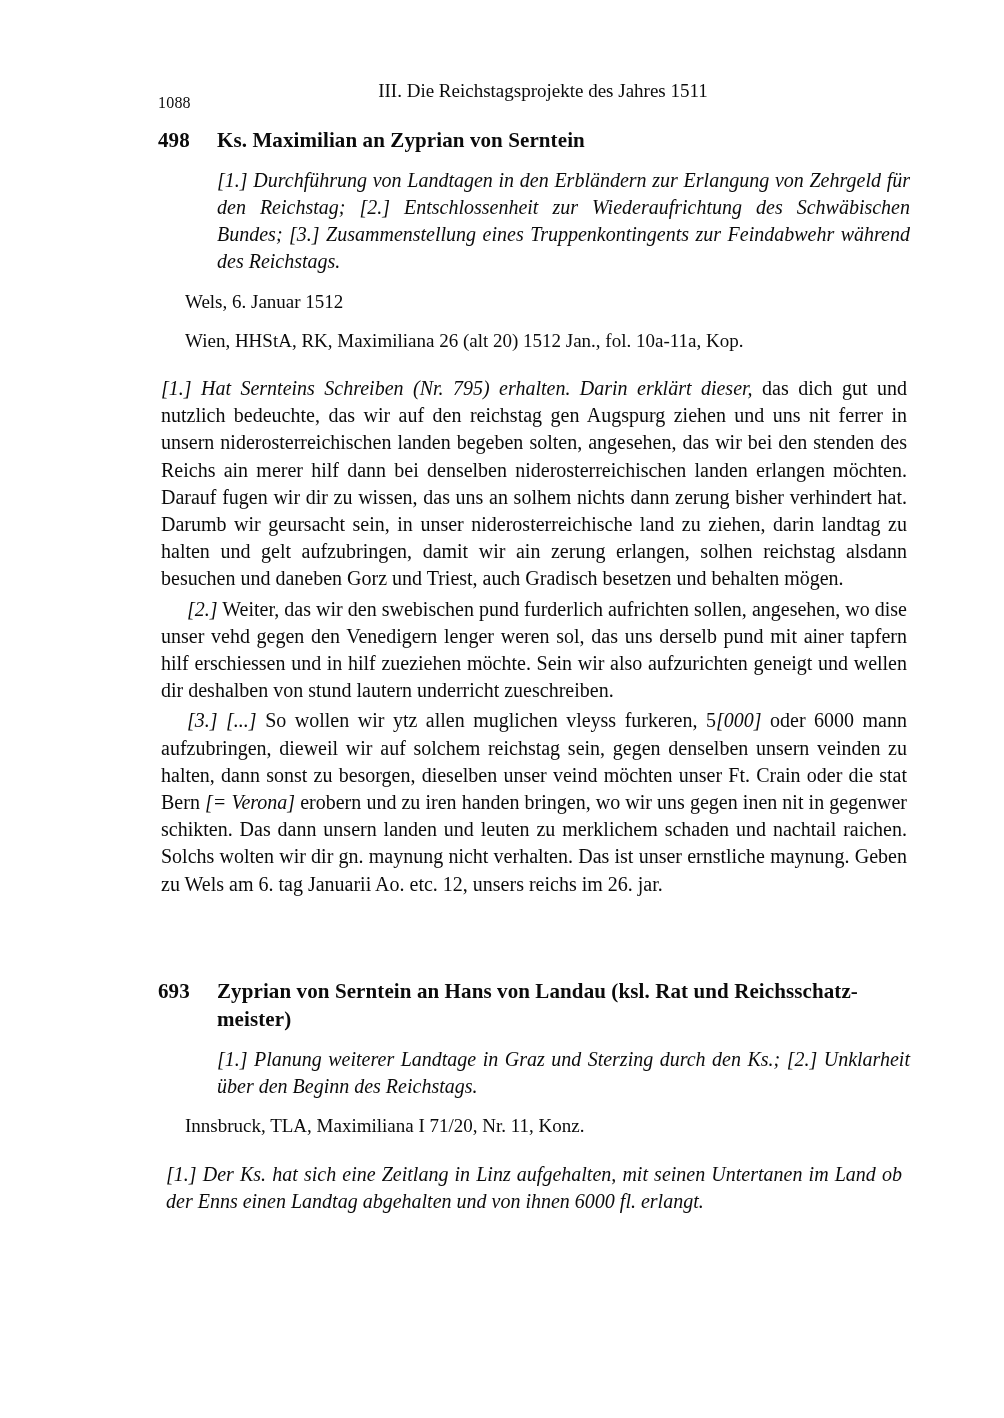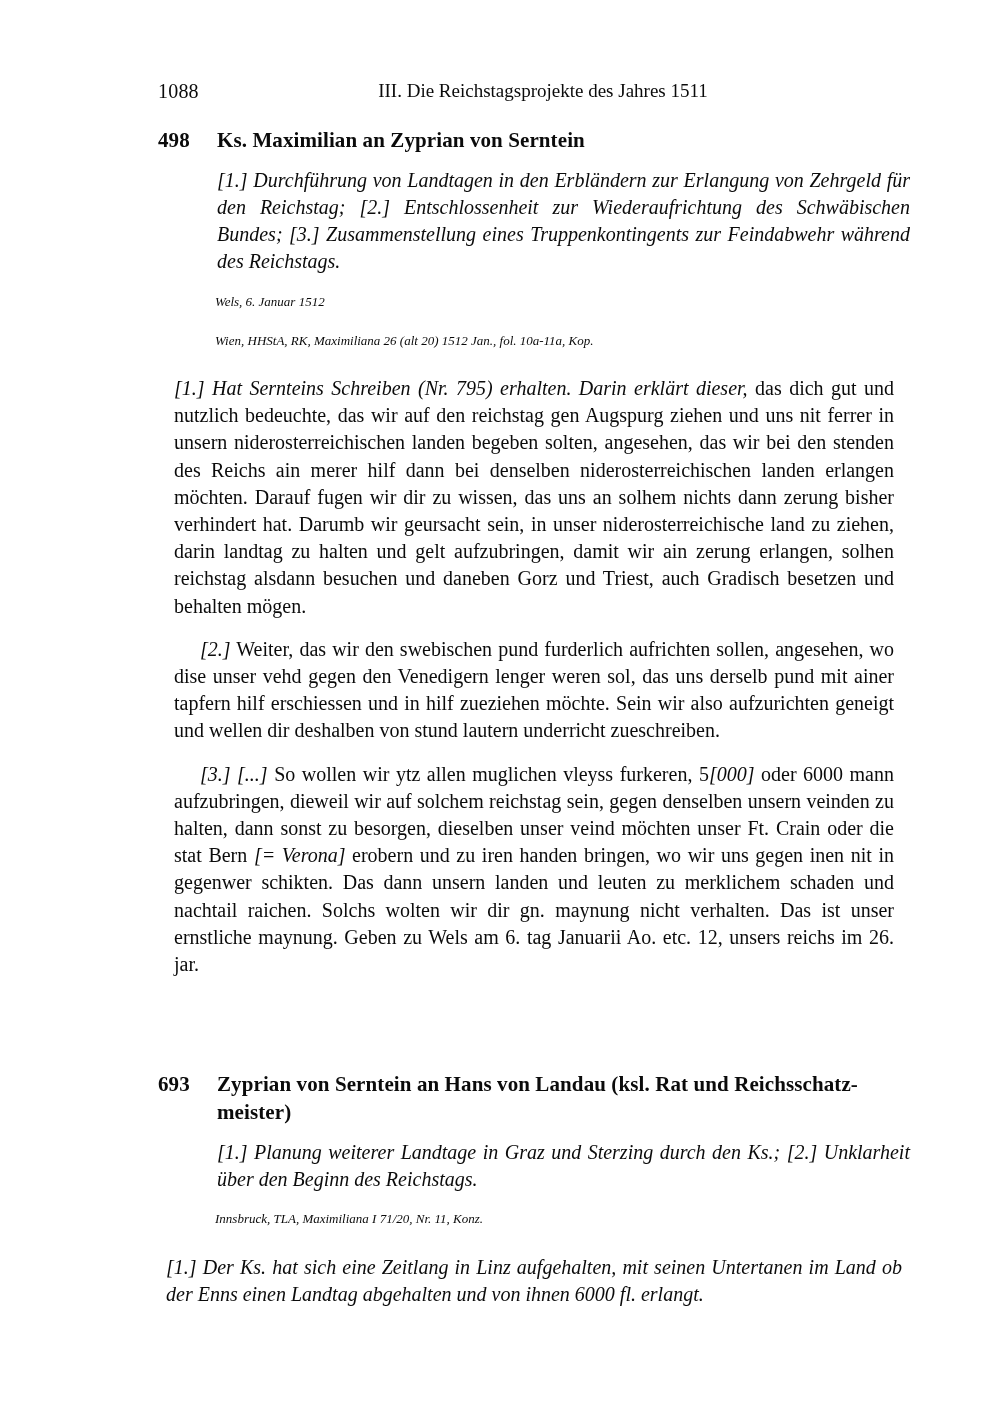--- a/index.html
+++ b/index.html
@@ -29,22 +29,22 @@
   
   .running-head {
     position: relative;
     height: 30px;
     font-size: 19.5px;
     line-height: 30px;
   }
   .folio {
     position: absolute;
     left: 0;
-    top: 0;
-    font-size: 20px;
+    top: 12px;
+    font-size: 16px;
     letter-spacing: 0.2px;
   }
   .running-title {
     position: absolute;
     left: 0;
     right: 0;
     top: 0;
     text-align: center;
     font-size: 19px;
     padding-left: 18px;
@@ -73,40 +73,39 @@
     margin-top: 13px;
     margin-left: 59px;
     font-style: italic;
     font-size: 20px;
     line-height: 27px;
     text-align: justify;
     text-justify: inter-word;
   }
   .meta-line {
     margin-top: 14px;
-    margin-left: 57px;
-    font-style: italic;
-    font-size: 13px;
+    margin-left: 27px;
+    font-size: 19px;
     line-height: 26px;
   }
   .meta-line.tight {
     margin-top: 13px;
   }
 
   
   .body-block {
     margin-top: 21px;
     font-size: 20px;
     line-height: 27.2px;
     text-align: justify;
     text-justify: inter-word;
     hyphens: manual;
   }
   .body-block p {
-    margin: 16px;
+    margin: 3px;
   }
   .body-block p.indent {
     text-indent: 26px;
   }
   .it {
     font-style: italic;
   }
 
   .gap-between-entries {
     height: 56px;

